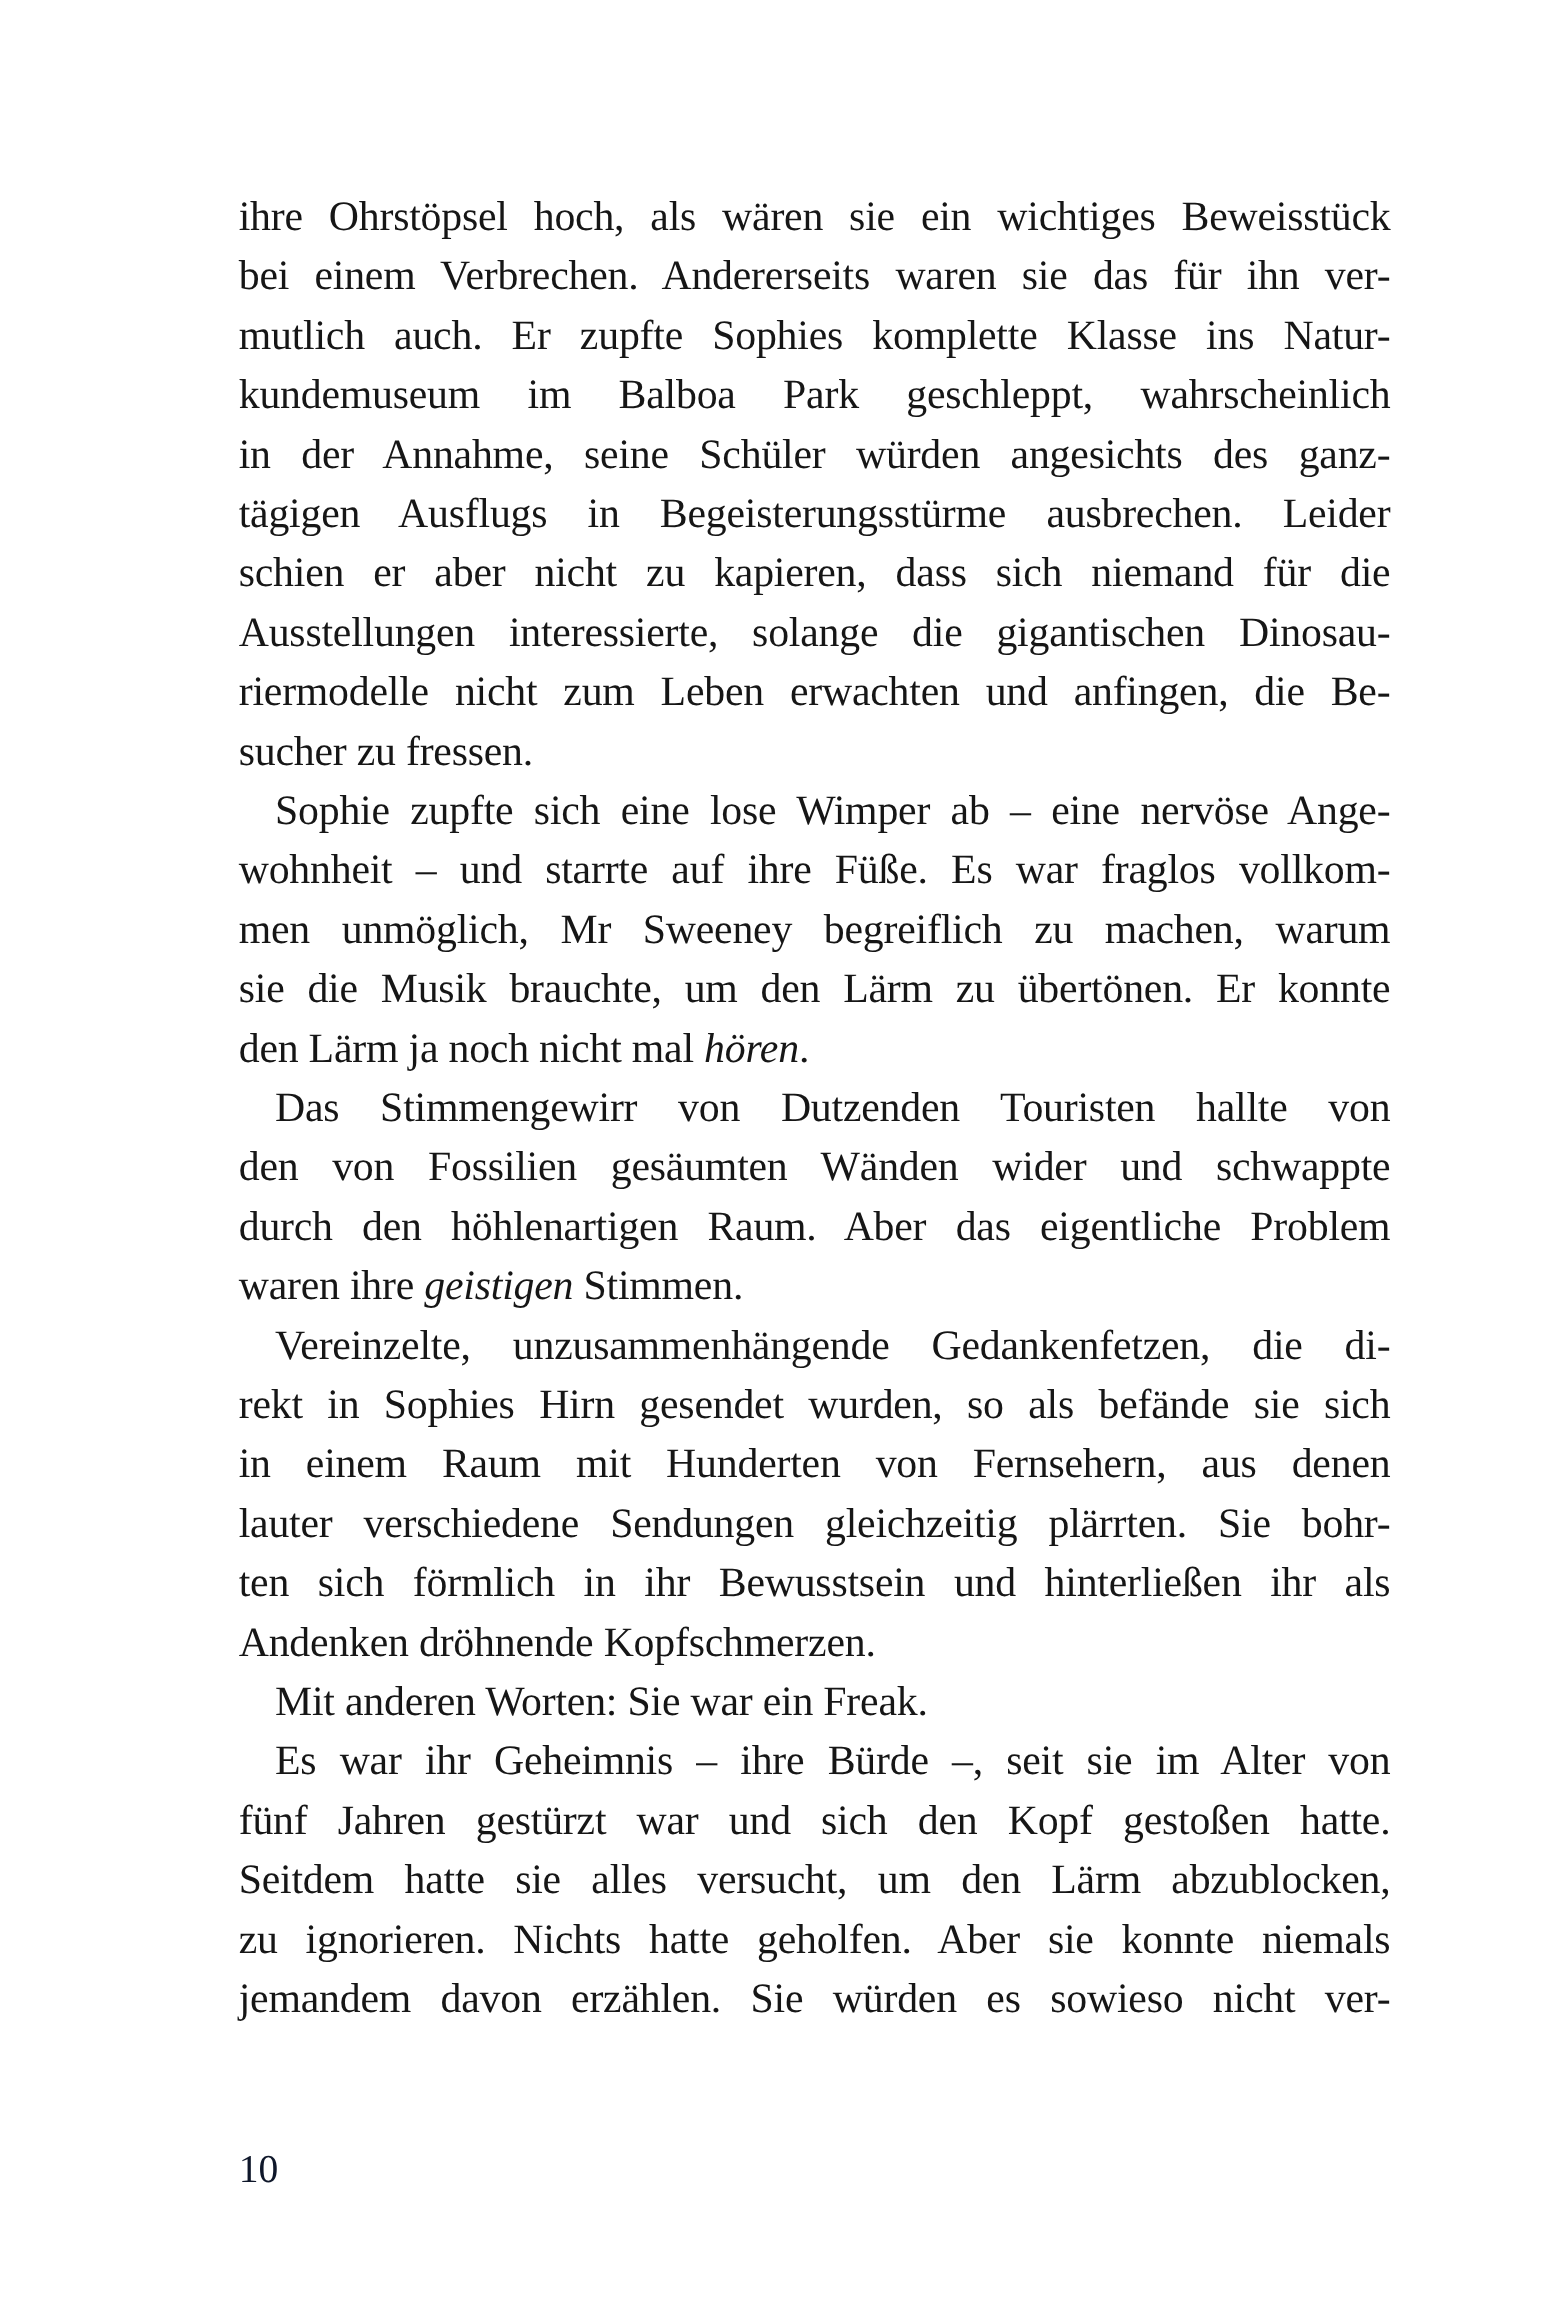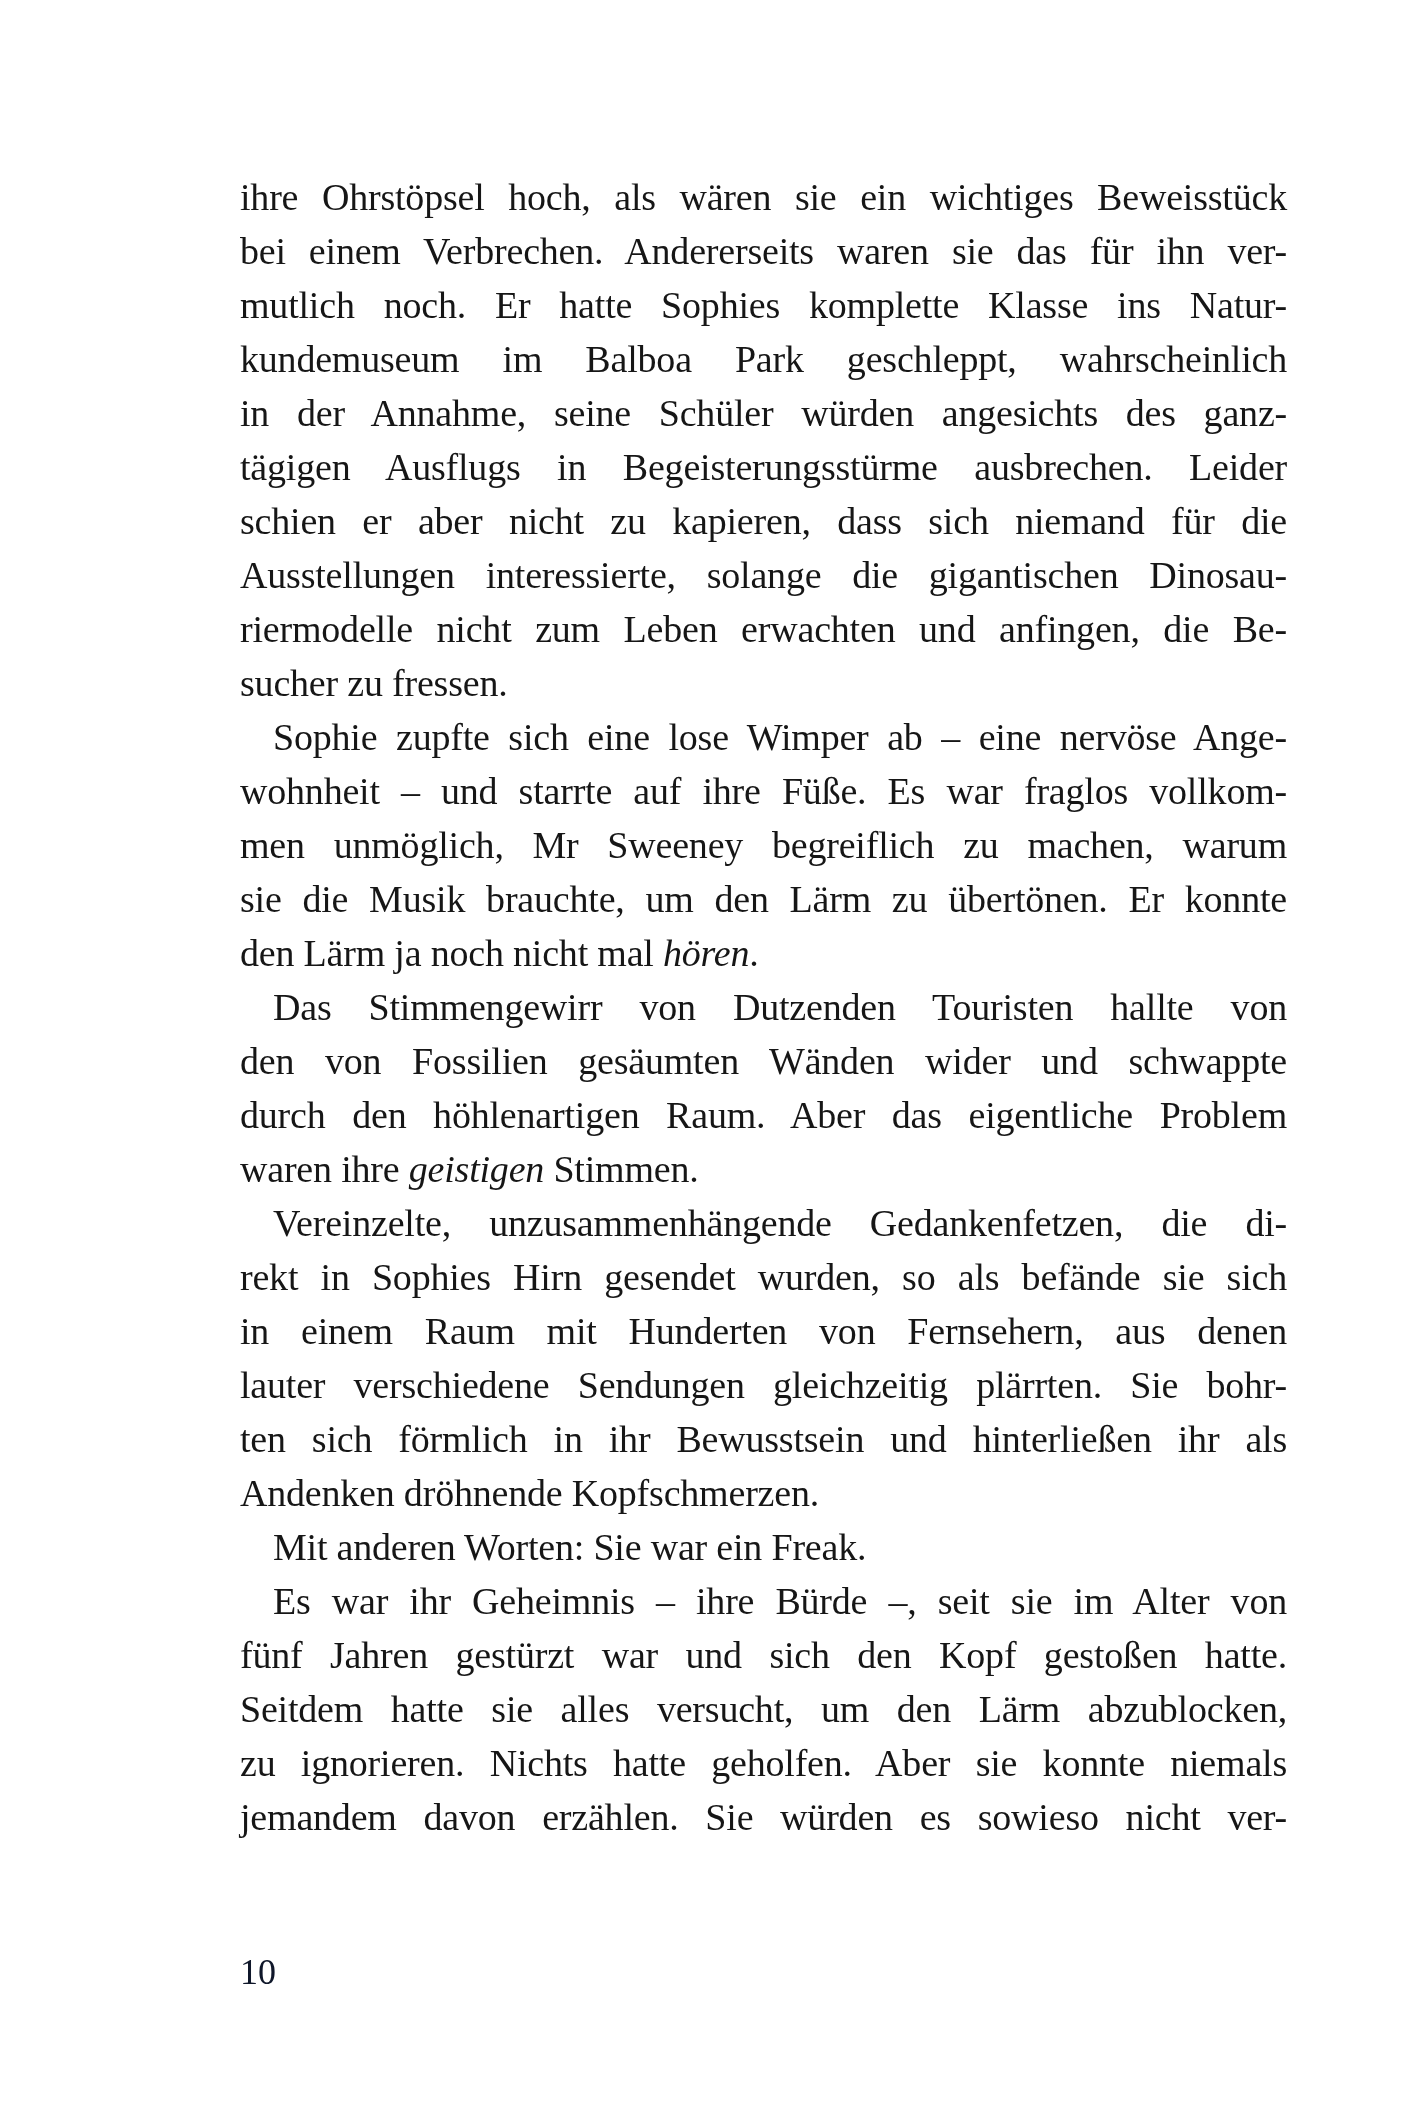--- a/index.html
+++ b/index.html
@@ -12,21 +12,20 @@
     background: #ffffff;
     font-family: "Liberation Serif", serif;
     color: #161616;
     position: relative;
     overflow: hidden;
   }
   .page {
     position: absolute;
     inset: 0;
     background: #ffffff;
-    margin-left: 23px;
   }
   .text-block {
     position: absolute;
     left: 217px;
     top: 170px;
     width: 1047px;
   }
   .line {
     height: 54px;
     line-height: 54px;
@@ -56,21 +55,21 @@
     color: #0f172a;
   }
 </style>
 </head>
 <body>
 
 <div class="page">
   <div class="text-block">
       <div class="line"><span>ihre Ohrstöpsel hoch, als wären sie ein wichtiges Beweisstück</span></div>
       <div class="line"><span>bei einem Verbrechen. Andererseits waren sie das für ihn ver-</span></div>
-      <div class="line"><span>mutlich noch. Er hatte Sophies komplette Klasse ins Natur-</span></div>
+      <div class="line"><span>mutlich auch. Er zupfte Sophies komplette Klasse ins Natur-</span></div>
       <div class="line"><span>kundemuseum im Balboa Park geschleppt, wahrscheinlich</span></div>
       <div class="line"><span>in der Annahme, seine Schüler würden angesichts des ganz-</span></div>
       <div class="line"><span>tägigen Ausflugs in Begeisterungsstürme ausbrechen. Leider</span></div>
       <div class="line"><span>schien er aber nicht zu kapieren, dass sich niemand für die</span></div>
       <div class="line"><span>Ausstellungen interessierte, solange die gigantischen Dinosau-</span></div>
       <div class="line"><span>riermodelle nicht zum Leben erwachten und anfingen, die Be-</span></div>
       <div class="line end"><span>sucher zu fressen.</span></div>
       <div class="line indent"><span>Sophie zupfte sich eine lose Wimper ab – eine nervöse Ange-</span></div>
       <div class="line"><span>wohnheit – und starrte auf ihre Füße. Es war fraglos vollkom-</span></div>
       <div class="line"><span>men unmöglich, Mr Sweeney begreiflich zu machen, warum</span></div>

